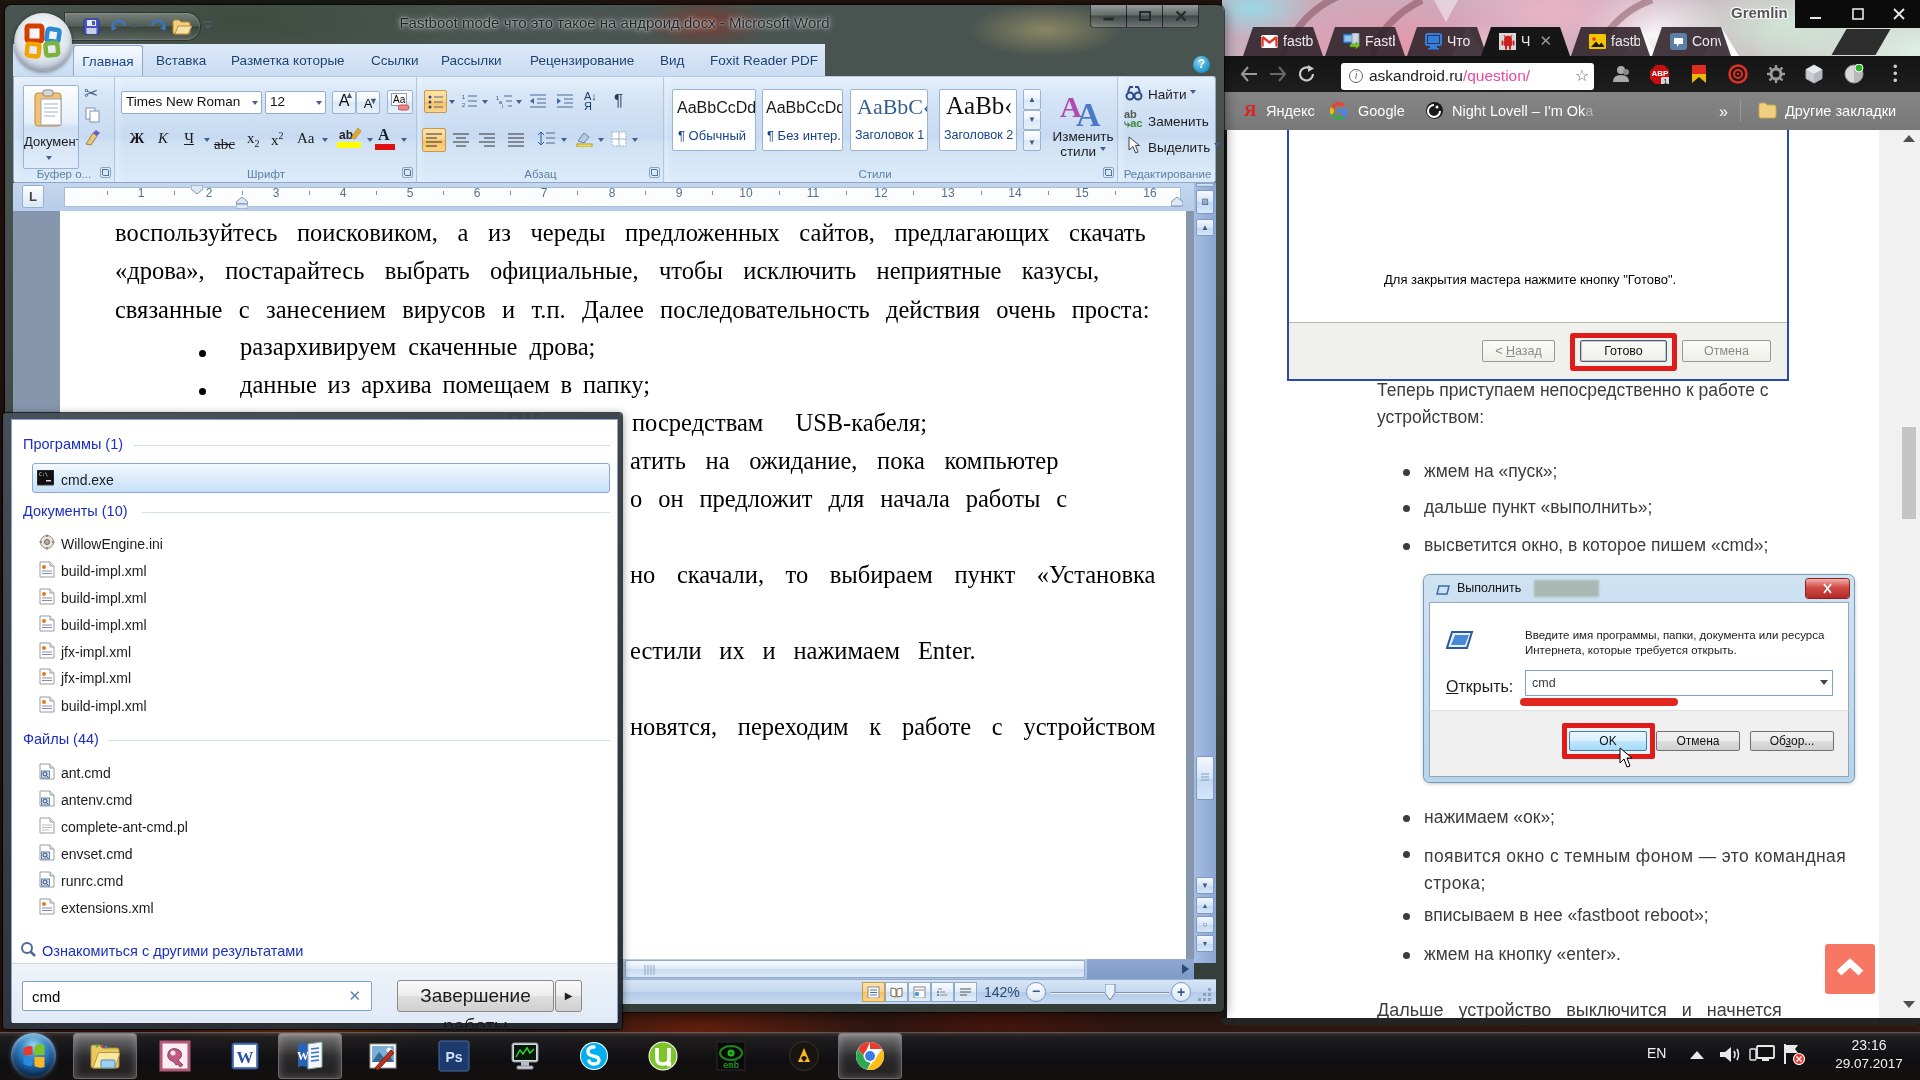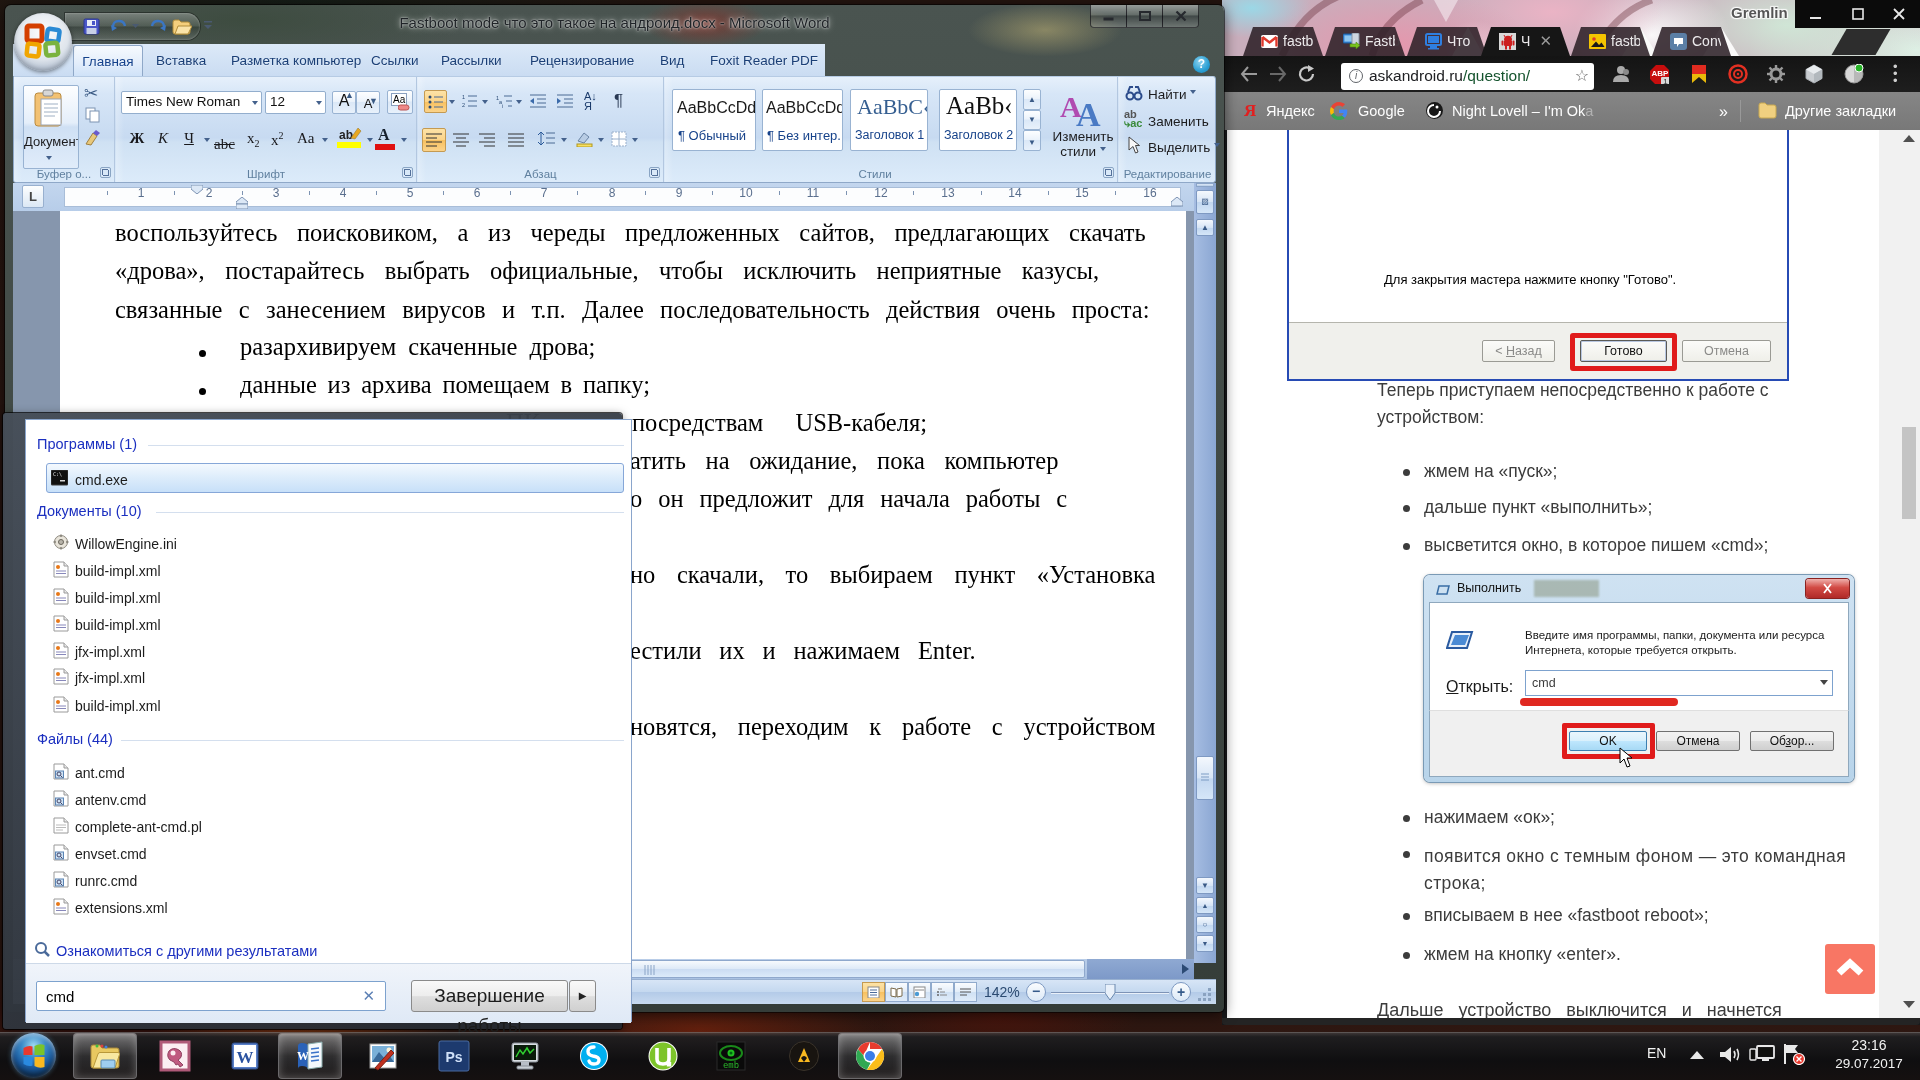--- a/index.html
+++ b/index.html
@@ -138,21 +138,21 @@
 
 
 #wiz { position:absolute; left:60px; top:-2px; width:502px; height:253px; border:2px solid #274bb4; border-top:none; background:#fff; }
 #wiz .foot { position:absolute; left:0; right:0; bottom:0; height:57px; background:#f0f0ec; border-top:1px solid #b5b5ad; }
 .wbtn2 { position:absolute; top:17px; width:73px; height:22px; border:1px solid #9a9a94; border-radius:2px; background:linear-gradient(#fbfbf9,#efefe9); font-size:12.5px; color:#8a8a88; text-align:center; line-height:20px; }
 
 
 #startpanel { position:absolute; left:3px; top:413px; width:619px; height:616px;
   background:linear-gradient(150deg, rgba(70,78,88,.97), rgba(34,38,45,.96)); border-radius:3px;
   box-shadow:0 0 0 1px rgba(0,0,0,.7), 0 2px 10px rgba(0,0,0,.5); }
-#spinner { position:absolute; left:22px; top:6px; width:607px; height:603px; background:#fff; border:1px solid #8aa5cc;padding-left:16px; }
+#spinner { position:absolute; left:8px; top:6px; width:607px; height:603px; background:#fff; border:1px solid #8aa5cc;padding-left:16px; }
 .shead { position:absolute; left:11px; font-size:14.5px; color:#1b2fc0; white-space:nowrap; }
 .srule { position:absolute; height:1px; background:#d4dfee; }
 .sitem { position:absolute; left:49px; font-size:14px; color:#1c1c1c; }
 .sico { position:absolute; left:25px; width:17px; height:17px; }
 #cmdrow { position:absolute; left:20px; top:43px; width:578px; height:30px; border:1px solid #86a7d8; border-radius:3px;
   background:linear-gradient(#f4f9fe,#dcecfb 50%,#c7e0f9); }
 #searchrow { position:absolute; left:0px; top:543px; width:605px; height:60px; background:linear-gradient(#f0f4fa,#dfe9f6); border-top:1px solid #cdd9e8; }
 #searchbox { position:absolute; left:10px; top:17px; width:350px; height:30px; background:#fff; border:1px solid #7da2ce; border-radius:2px; font-size:15px; color:#000; }
 #shutdown { position:absolute; left:385px; top:16px; width:157px; height:32px; border:1px solid #8a8a8a; border-radius:3px;
   background:linear-gradient(#f9f9f9,#ededed 50%,#dedede 52%,#d0d0d0); font-size:19px; color:#1c1c1c; text-align:center; line-height:30px; }
@@ -266,21 +266,21 @@
       </svg>
     <svg class="navic" style="left:47px;top:10px;" width="18" height="16">
         <path d="M10 1 L16 8 L10 15 M16 8 L1 8" stroke="#686868" stroke-width="2" fill="none"></path>
       </svg>
     <svg class="navic" style="left:76px;top:9px;" width="18" height="18">
         <path d="M15 9 A6.5 6.5 0 1 1 11.5 3.2" stroke="#c9c9c9" stroke-width="2.2" fill="none"></path>
         <path d="M10 0 L16 3.5 L10 7 Z" fill="#c9c9c9"></path>
       </svg>
     <div id="urlbox">
       <div class="info">i</div>
-      <div class="url">askandroid.ru<span style="color:#14532d">/question/</span></div>
+      <div class="url">askandroid.ru<span style="color:#ec4899">/question/</span></div>
       <div class="star">☆</div>
     </div>
     <svg class="extic" style="left:389px;" width="20" height="20">
         <circle cx="10" cy="6" r="4" fill="#aaa"></circle>
         <path d="M2 18 Q2 11 10 11 Q18 11 18 18 Z" fill="#aaa"></path>
         <circle cx="15" cy="8" r="3" fill="#8a8a8a"></circle>
       </svg>
     <svg class="extic" style="left:427px;" width="22" height="22">
         <path d="M7 1 L15 1 L21 7 L21 15 L15 21 L7 21 L1 15 L1 7 Z" fill="#c70d0d"></path>
         <text x="11" y="12" font-size="8" font-weight="bold" fill="#fff" text-anchor="middle">ABP</text>
@@ -465,21 +465,21 @@
     <div class="wbtn">
         <svg width="13" height="11">
           <path d="M2 1 L11 10 M11 1 L2 10" stroke="#26292e" stroke-width="2.2"></path>
         </svg>
       </div>
   </div>
   <div id="tabrowbg" style="position:absolute;left:8px;top:39px;width:812px;height:32px;background:linear-gradient(#dce9f8,#cadcf2);"></div>
   <div id="tabrow">
     <div class="tab active" style="left:60px; width:70px; text-align:center;">Главная</div>
     <div class="tab" style="left:143px;">Вставка</div>
-    <div class="tab" style="left:218px;">Разметка компьютер</div>
+    <div class="tab" style="left:218px;">Разметка которые</div>
     <div class="tab" style="left:358px;">Ссылки</div>
     <div class="tab" style="left:428px;">Рассылки</div>
     <div class="tab" style="left:517px;">Рецензирование</div>
     <div class="tab" style="left:647px;">Вид</div>
     <div class="tab" style="left:697px;">Foxit Reader PDF</div>
     <div id="helpbtn">?</div>
   </div>
   <div id="ribbon">
 
     <div class="rgroup" style="left:0; width:101px;">

